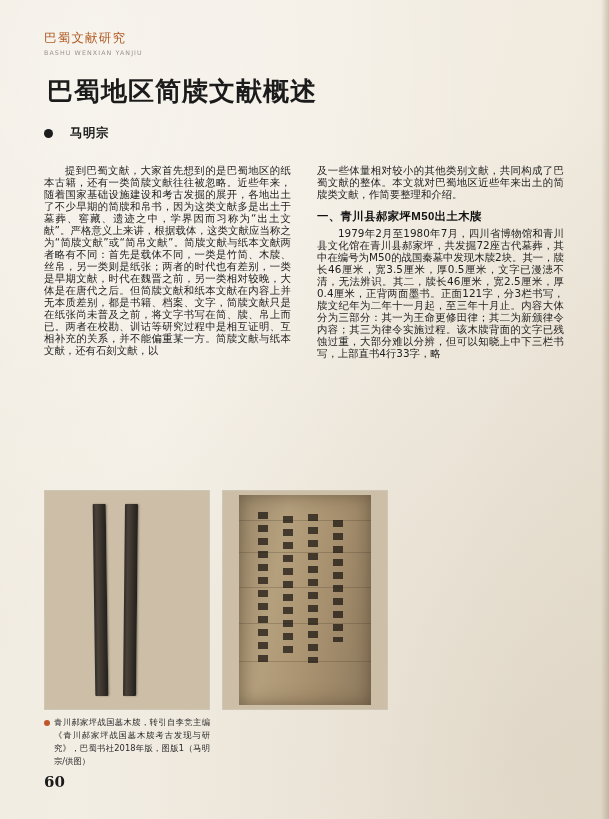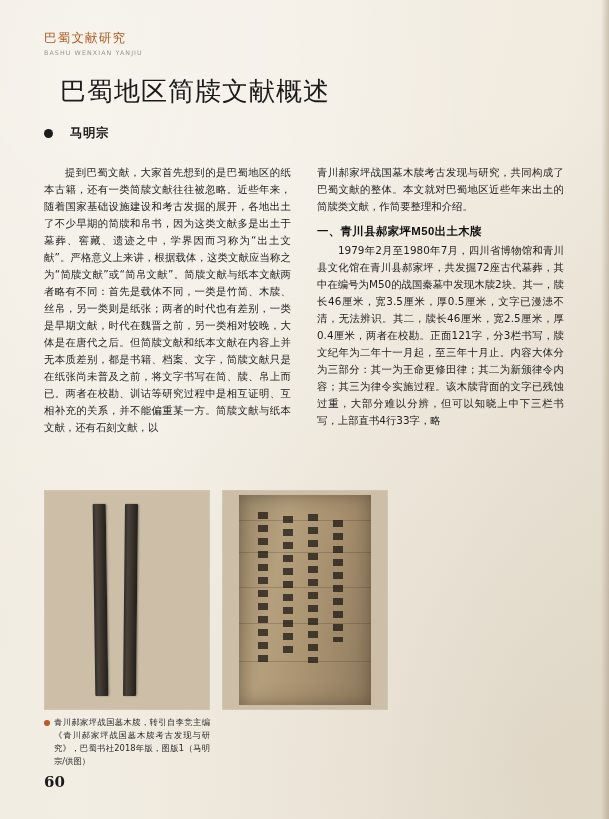--- a/index.html
+++ b/index.html
@@ -48,25 +48,25 @@
   .runhead .en {
     color: #9a9287;
     font-size: 6.3px;
     letter-spacing: 1.1px;
     margin-top: 2px;
   }
 
   
   .title {
     font-family: "DejaVu Serif", "Liberation Serif", serif;
-    font-weight: normal;
+    font-weight: bold;
     font-size: 26px;
     letter-spacing: 1px;
     color: #1b1b1b;
-    margin: 6px 0 16px 16px;
+    margin: 6px 0 16px 3px;
   }
   .byline {
     display: flex;
     align-items: center;
     gap: 6px;
     margin-bottom: 22px;
   }
   .byline .dot {
     width: 9px;
     height: 9px;
@@ -88,21 +88,21 @@
     display: flex;
     gap: 26px;
   }
   .col {
     width: 247px;
   }
   .col p {
     margin: 0 0 2px 0;
     font-family: "DejaVu Sans", "Liberation Sans", sans-serif;
     font-size: 10.4px;
-    line-height: 17px;
+    line-height: 12px;
     color: #1e1e1e;
     text-align: justify;
     text-justify: inter-character;
   }
   .col p.indent {
     text-indent: 21px;
   }
   .section-head {
     font-family: Liberation Sans, sans-serif;
     font-weight: bold;
@@ -256,23 +256,23 @@
     <div class="byline">
       <span class="dot"></span>
       <span class="name">马明宗</span>
     </div>
 
     <div class="columns">
       <div class="col">
         <p class="indent">提到巴蜀文献，大家首先想到的是巴蜀地区的纸本古籍，还有一类简牍文献往往被忽略。近些年来，随着国家基础设施建设和考古发掘的展开，各地出土了不少早期的简牍和帛书，因为这类文献多是出土于墓葬、窖藏、遗迹之中，学界因而习称为“出土文献”。严格意义上来讲，根据载体，这类文献应当称之为“简牍文献”或“简帛文献”。简牍文献与纸本文献两者略有不同：首先是载体不同，一类是竹简、木牍、丝帛，另一类则是纸张；两者的时代也有差别，一类是早期文献，时代在魏晋之前，另一类相对较晚，大体是在唐代之后。但简牍文献和纸本文献在内容上并无本质差别，都是书籍、档案、文字，简牍文献只是在纸张尚未普及之前，将文字书写在简、牍、帛上而已。两者在校勘、训诂等研究过程中是相互证明、互相补充的关系，并不能偏重某一方。简牍文献与纸本文献，还有石刻文献，以</p>
       </div>
       <div class="col">
-        <p>青川郝家坪战国墓木牍考古发现与研究，共同构成了巴蜀文献的整体。本文就对巴蜀地区近些年来出土的简牍类文献，作简要整理和介绍。</p>
+        <p>及一些体量相对较小的其他类别文献，共同构成了巴蜀文献的整体。本文就对巴蜀地区近些年来出土的简牍类文献，作简要整理和介绍。</p>
         <div class="section-head">一、青川县郝家坪M50出土木牍</div>
-        <p class="indent">1979年2月至1980年7月，四川省博物馆和青川县文化馆在青川县郝家坪，共发掘72座古代墓葬，其中在编号为M50的战国秦墓中发现木牍2块。其一，牍长46厘米，宽3.5厘米，厚0.5厘米，文字已漫漶不清，无法辨识。其二，牍长46厘米，宽2.5厘米，厚0.4厘米，两者在校勘。正面121字，分3栏书写，牍文纪年为二年十一月起，至三年十月止。内容大体分为三部分：其一为王命更修田律；其二为新颁律令内容；其三为律令实施过程。该木牍背面的文字已残蚀过重，大部分难以分辨，但可以知晓上中下三栏书写，上部直书4行33字，略</p>
+        <p class="indent">1979年2月至1980年7月，四川省博物馆和青川县文化馆在青川县郝家坪，共发掘72座古代墓葬，其中在编号为M50的战国秦墓中发现木牍2块。其一，牍长46厘米，宽3.5厘米，厚0.5厘米，文字已漫漶不清，无法辨识。其二，牍长46厘米，宽2.5厘米，厚0.4厘米，正背两面墨书。正面121字，分3栏书写，牍文纪年为二年十一月起，至三年十月止。内容大体分为三部分：其一为王命更修田律；其二为新颁律令内容；其三为律令实施过程。该木牍背面的文字已残蚀过重，大部分难以分辨，但可以知晓上中下三栏书写，上部直书4行33字，略</p>
       </div>
     </div>
 
   </div>
 
   <div class="figures">
 
     <div class="fig">
       <div class="photo ph1">
         <div class="slip a"></div>

